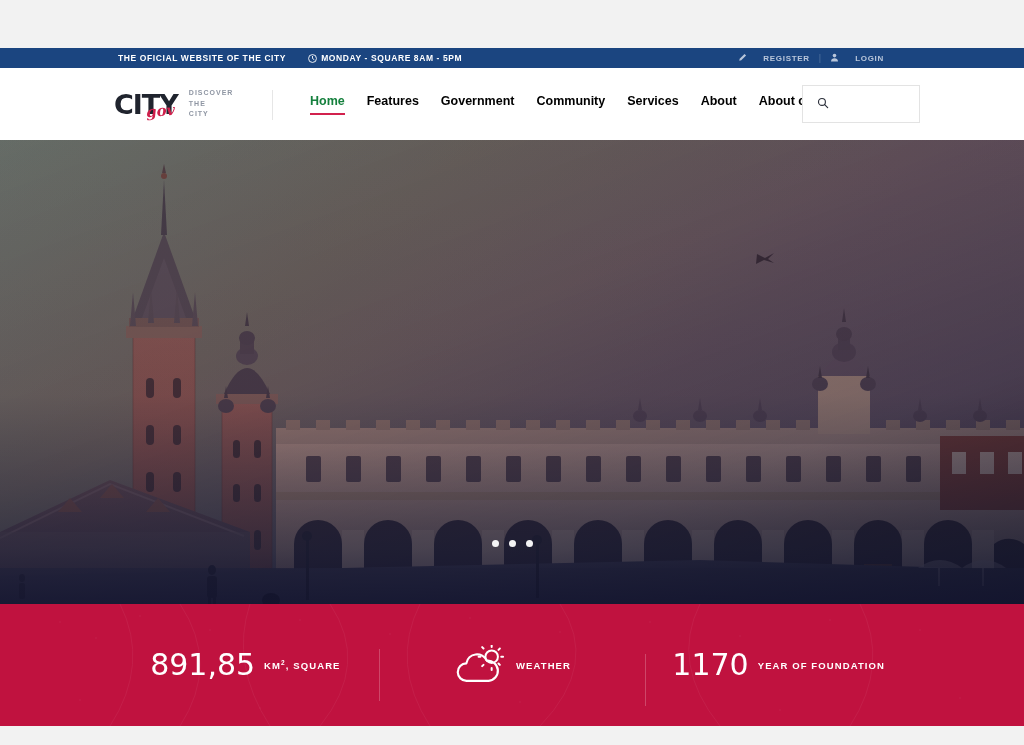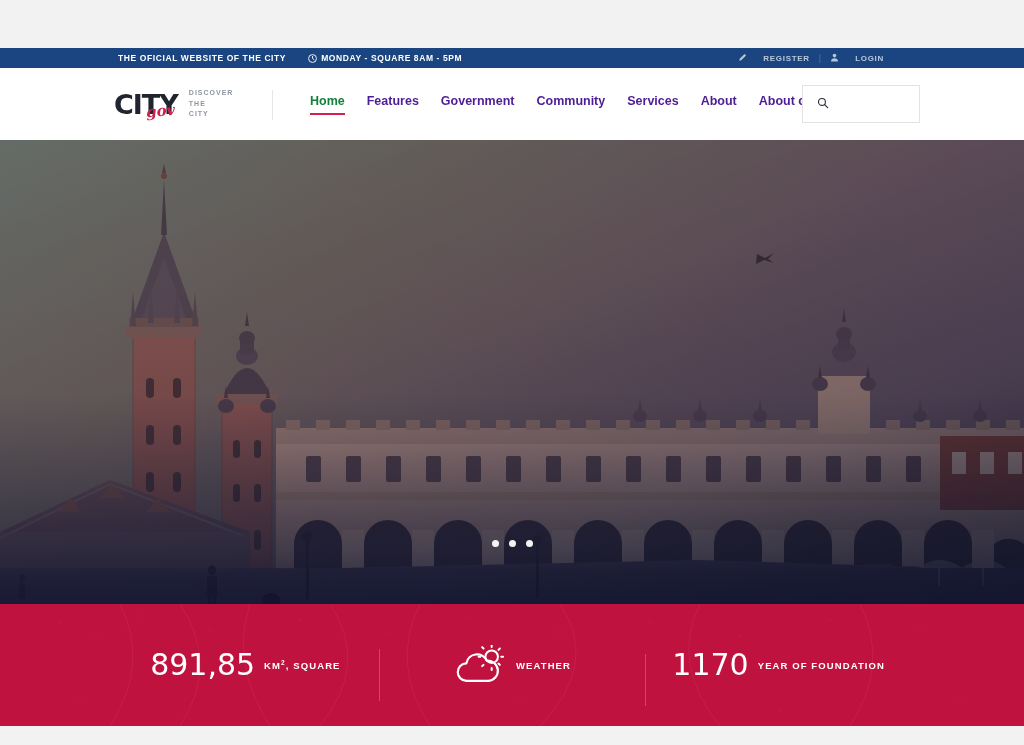--- a/index.html
+++ b/index.html
@@ -129,21 +129,21 @@
   .nav {
     position: absolute;
     left: 310px;
     display: flex;
     align-items: center;
     gap: 22px;
   }
   .nav-item {
     font-size: 12.5px;
     font-weight: bold;
-    color: #4c1d95;
+    color: #000000;
     cursor: pointer;
     position: relative;
     padding-bottom: 7px;
     white-space: nowrap;
   }
   .nav-item.active { color: #15803d; }
   .nav-item.active::after {
     content: "";
     position: absolute;
     left: 0; right: 0;

